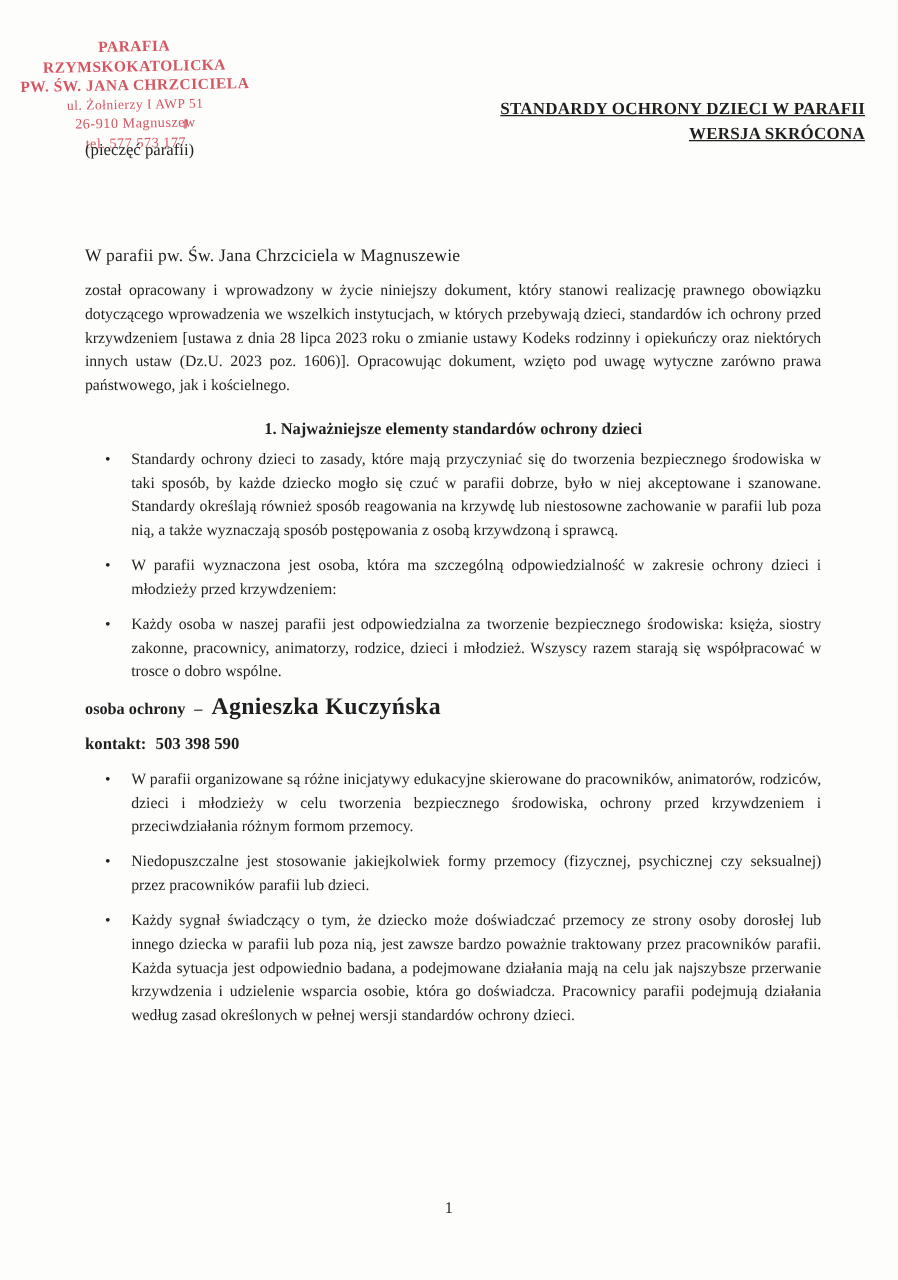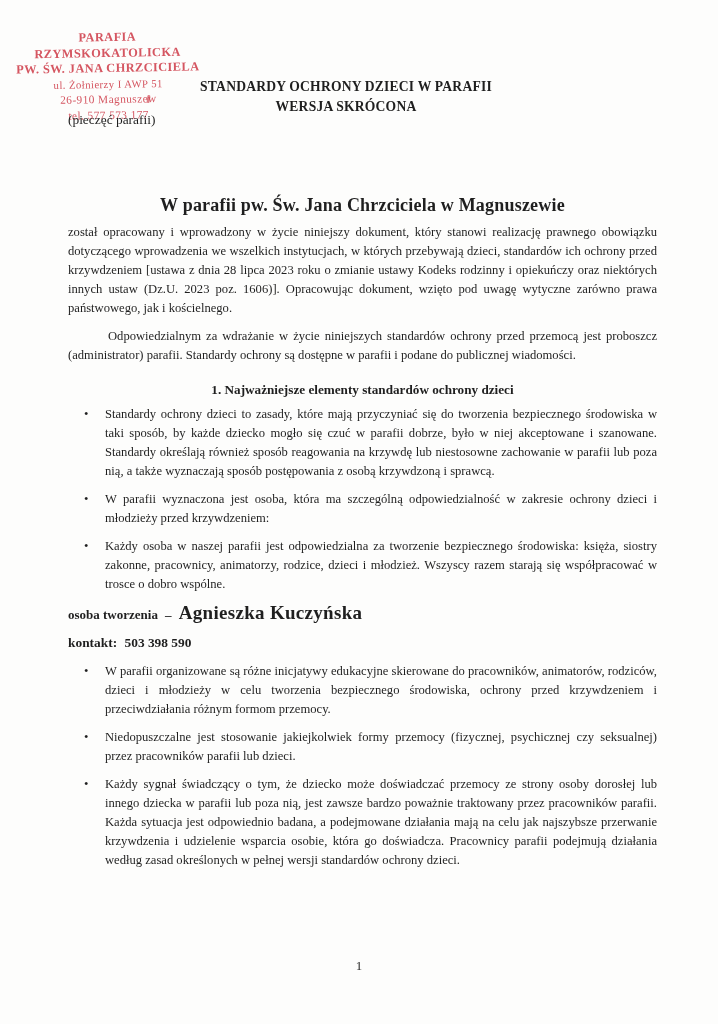--- a/index.html
+++ b/index.html
@@ -42,47 +42,47 @@
     border-radius:2px;
     transform:rotate(8deg);
     opacity:.7;
   }
   
   .doc-title{
     position:absolute;
     top:77px;
     left:0;
     width:692px;
-    text-align:center;
+    text-align:right;
     font-weight:bold;
     font-size:13.6px;
     line-height:20px;
     letter-spacing:.2px;
+    text-decoration:underline;
   }
   .stamp-caption{
     position:absolute;
     top:112px;
     left:68px;
     font-size:13.4px;
   }
   
   .content{
     position:absolute;
     top:196px;
     left:68px;
     width:589px;
     font-size:12.6px;
     line-height:19px;
   }
   .heading{
-    font-size:18px;
-    font-weight:bold;
+    font-size:14px;
+    font-weight:normal;
     letter-spacing:.2px;
     margin:0 0 8px 0;
-    text-align:center;
   }
   .para{
     margin:0 0 9px 0;
     text-align:justify;
   }
   .para.indented{
     text-indent:40px;
     margin-bottom:0;
   }
   .section-title{
@@ -151,32 +151,31 @@
   </div>
 
   <div class="stamp-caption">(pieczęć parafii)</div>
 
   <div class="content">
 
     <h1 class="heading">W parafii pw. Św. Jana Chrzciciela w Magnuszewie</h1>
 
     <p class="para">został opracowany i wprowadzony w życie niniejszy dokument, który stanowi realizację prawnego obowiązku dotyczącego wprowadzenia we wszelkich instytucjach, w których przebywają dzieci, standardów ich ochrony przed krzywdzeniem [ustawa z dnia 28 lipca 2023 roku o zmianie ustawy Kodeks rodzinny i opiekuńczy oraz niektórych innych ustaw (Dz.U. 2023 poz. 1606)]. Opracowując dokument, wzięto pod uwagę wytyczne zarówno prawa państwowego, jak i kościelnego.</p>
 
-    <p class="para indented">Odpowiedzialnym za wdrażanie w życie niniejszych standardów ochrony przed przemocą jest proboszcz (administrator) parafii. Standardy ochrony są dostępne w parafii i podane do publicznej wiadomości.</p>
 
     <div class="section-title">1. Najważniejsze elementy standardów ochrony dzieci</div>
 
     <ul class="bullets">
       <li>Standardy ochrony dzieci to zasady, które mają przyczyniać się do tworzenia bezpiecznego środowiska w taki sposób, by każde dziecko mogło się czuć w parafii dobrze, było w niej akceptowane i szanowane. Standardy określają również sposób reagowania na krzywdę lub niestosowne zachowanie w parafii lub poza nią, a także wyznaczają sposób postępowania z osobą krzywdzoną i sprawcą.</li>
       <li>W parafii wyznaczona jest osoba, która ma szczególną odpowiedzialność w zakresie ochrony dzieci i młodzieży przed krzywdzeniem:</li>
       <li>Każdy osoba w naszej parafii jest odpowiedzialna za tworzenie bezpiecznego środowiska: księża, siostry zakonne, pracownicy, animatorzy, rodzice, dzieci i młodzież. Wszyscy razem starają się współpracować w trosce o dobro wspólne.</li>
     </ul>
 
     <div class="trust-line">
-      <span class="trust-label">osoba tworzenia</span>
+      <span class="trust-label">osoba ochrony</span>
       <span class="trust-sep">–</span>
       <span class="trust-name">Agnieszka Kuczyńska</span>
     </div>
 
     <div class="contact-line">
       <span class="contact-label">kontakt:</span>
       <span class="contact-value">503 398 590</span>
     </div>
 
     <ul class="bullets">

